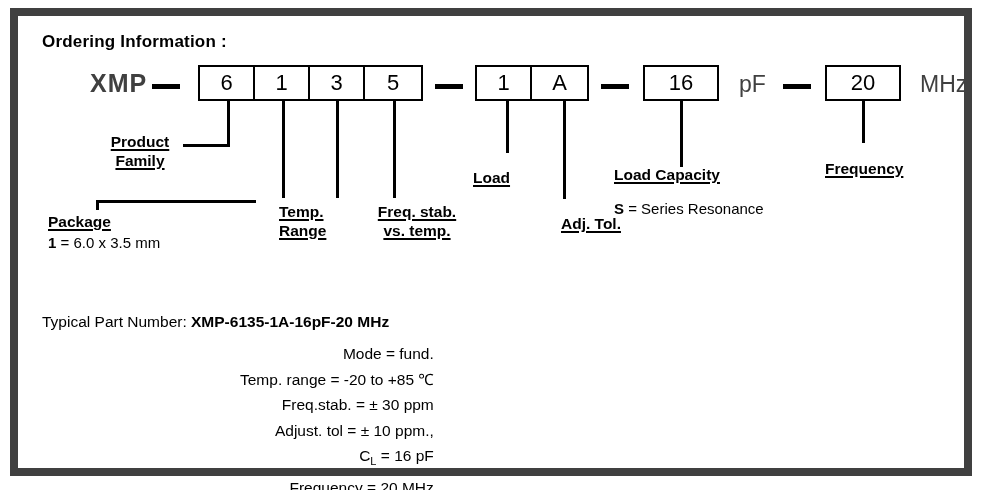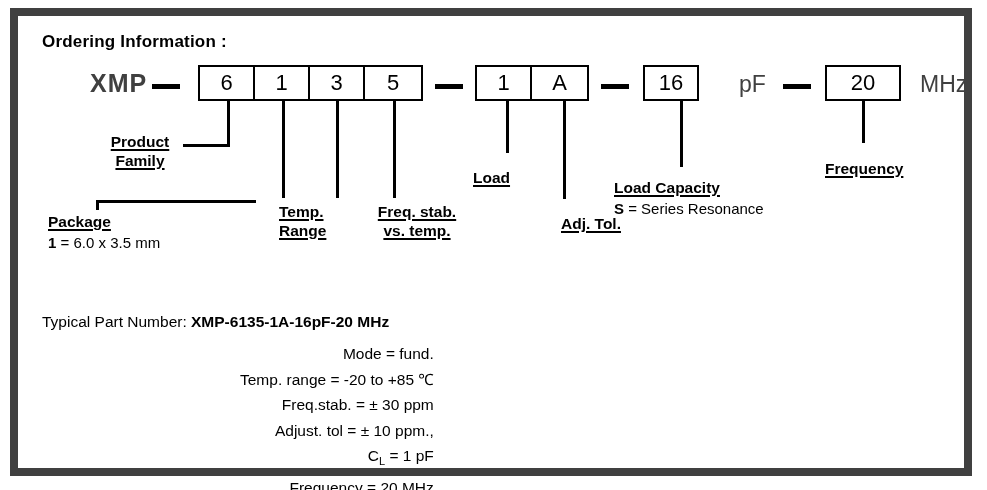--- a/index.html
+++ b/index.html
@@ -141,21 +141,21 @@
 
     <div class="pn-dash" style="left:417px; width:28px;"></div>
 
     <div class="boxgrp" style="left:457px; width:114px;">
       <div class="cell" style="width:57px;">1</div>
       <div class="cell" style="width:57px;">A</div>
     </div>
 
     <div class="pn-dash" style="left:583px; width:28px;"></div>
 
-    <div class="boxgrp" style="left:625px; width:56px;">
+    <div class="boxgrp" style="left:625px; width:76px;">
       <div class="cell" style="width:76px;">16</div>
     </div>
 
     <div class="pn-text abs" style="left:721px; top:50px; font-size:23px;">pF</div>
 
     <div class="pn-dash" style="left:765px; width:28px;"></div>
 
     <div class="boxgrp" style="left:807px; width:76px;">
       <div class="cell" style="width:76px;">20</div>
     </div>
@@ -205,38 +205,38 @@
     </div>
 
     <div class="callout" style="left:455px; top:152px;">
       <span class="u">Load</span>
     </div>
 
     <div class="callout" style="left:495px; top:198px;margin-left:48px;">
       <span class="u">Adj. Tol.</span>
     </div>
 
-    <div class="callout" style="left:596px; top:162px;">
+    <div class="callout" style="left:596px; top:149px;">
       <span class="u">Load Capacity</span>
     </div>
     <div class="sub" style="left:596px; top:184px;">
       <b>S</b><span> = Series Resonance</span>
     </div>
 
     <div class="callout" style="left:807px; top:143px;">
       <span class="u">Frequency</span>
     </div>
 
     <div class="abs" id="typ-label">
       <span>Typical Part Number: </span><b>XMP-6135-1A-16pF-20 MHz</b>
     </div>
 
     <div class="abs" id="spec-list">
       <div>Mode = fund.</div>
       <div>Temp. range = -20 to +85 ℃</div>
       <div>Freq.stab. = ± 30 ppm</div>
       <div>Adjust. tol = ± 10 ppm.,</div>
-      <div><span>C</span><span class="subsc">L</span><span> = 1 pF</span></div>
+      <div><span>C</span><span class="subsc">L</span><span> = 16 pF</span></div>
       <div>Frequency = 20 MHz</div>
     </div>
 
   </div>
 </div>
 
 </body></html>

